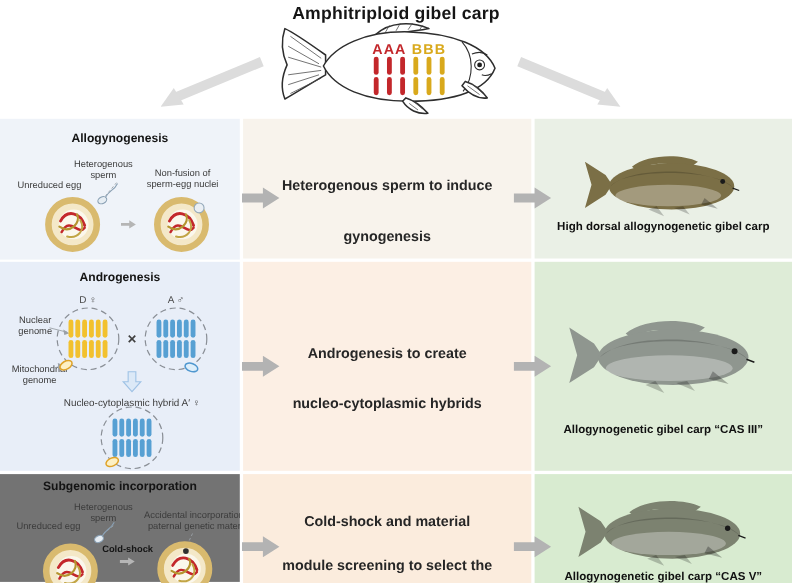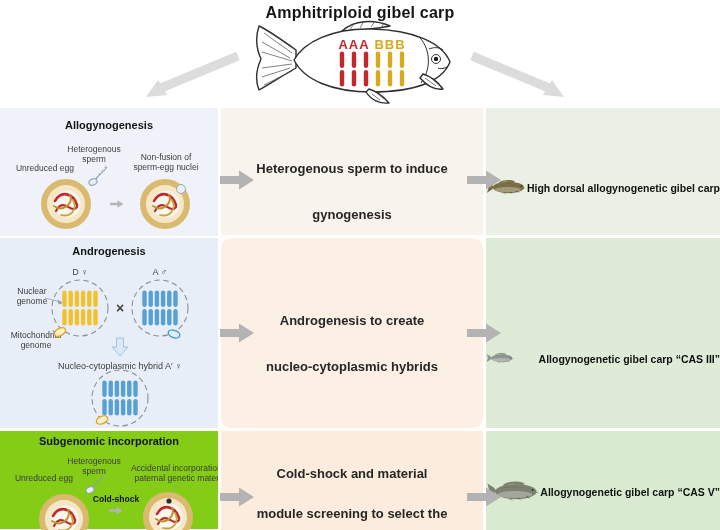--- a/index.html
+++ b/index.html
@@ -4,21 +4,21 @@
 <style>
   html,body{margin:0;padding:0;background:#ffffff;}
   body{width:720px;height:530px;overflow:hidden;font-family:"Liberation Sans",sans-serif;}
   .canvas{position:relative;width:720px;height:530px;background:#ffffff;overflow:hidden;}
   .abs{position:absolute;}
   .figure-title{width:720px;text-align:center;top:4px;left:0;font-size:16px;font-weight:bold;color:#151515;letter-spacing:.2px;}
   .panel{position:absolute;box-sizing:border-box;}
   .desc-panel{display:flex;flex-direction:column;align-items:center;justify-content:flex-start;gap:21px;}
   .desc{font-weight:bold;font-size:13px;color:#262626;text-align:center;line-height:25px;}
   .desc3{line-height:18.5px;}
-  .result-panel{display:flex;flex-direction:row;align-items:center;}
+  .result-panel{display:flex;flex-direction:column;align-items:center;}
   .caption{font-weight:bold;font-size:10.5px;color:#101010;text-align:center;margin-top:2px;white-space:nowrap;}
   svg text{font-family:"Liberation Sans",sans-serif;}
   .pt{font-size:11px;font-weight:bold;fill:#141414;text-anchor:middle;}
   .lb{font-size:8.5px;fill:#3c3c3c;text-anchor:middle;}
   .lbb{font-size:8.5px;font-weight:bold;fill:#141414;text-anchor:middle;}
   .gsym{font-size:9px;fill:#4a4a4a;text-anchor:middle;}
   .cross{font-size:14px;font-weight:bold;fill:#3f3f3f;text-anchor:middle;}
   .chromlabel{font-size:13px;font-weight:bold;text-anchor:middle;letter-spacing:1px;}
   .leader{stroke:#9aa0a6;stroke-width:.8;fill:none;}
   .leader-d{stroke:#9aa0a6;stroke-width:.8;stroke-dasharray:2.5,2;fill:none;}
@@ -218,33 +218,33 @@
             <use href="#def-chrom" x="9.3"></use>
             <use href="#def-chrom" x="15.5"></use>
         </g>
         <g transform="translate(102,182) rotate(-25)">
           <ellipse rx="6" ry="3.6" fill="#fdf0c4" stroke="#dfa32a" stroke-width="1.4"></ellipse>
         </g>
       </g>
     </svg>
   </div>
 
-  <div class="panel desc-panel" style="left: 221px; top: 238px; width: 262px; height: 190px; padding-top: 70px; background: rgb(252, 239, 228); border-radius: 10px;">
+  <div class="panel desc-panel" style="left: 221px; top: 238px; width: 262px; height: 190px; padding-top: 70px; background: rgb(252, 239, 228);">
     <div class="desc">Androgenesis to create</div>
     <div class="desc">nucleo-cytoplasmic hybrids</div>
   </div>
 
   <div class="panel result-panel" style="left: 486px; top: 238px; width: 234px; height: 190px; padding-top: 49px; background: rgb(222, 236, 215); gap: 24px;">
     <svg width="182" height="72" viewBox="0 0 200 80" style="color:#8f968f">
       <use href="#def-fish-photo"></use>
     </svg>
     <div class="caption">Allogynogenetic gibel carp “CAS III”</div>
   </div>
 
-  <div class="panel" style="left: 0px; top: 431px; width: 218px; height: 98px; background: #84cc16;">
+  <div class="panel" style="left: 0px; top: 431px; width: 218px; height: 98px; background: #737373;">
     <svg width="218" height="99" viewBox="0 0 218 99">
       <text class="pt" x="109" y="14">Subgenomic incorporation</text>
       <text class="lb" x="94" y="33">Heterogenous</text>
       <text class="lb" x="94" y="43">sperm</text>
       <text class="lb" x="44" y="50">Unreduced egg</text>
       <text class="lb" x="181" y="40">Accidental incorporation of</text>
       <text class="lb" x="181" y="50">paternal genetic material</text>
       <path class="leader-d" d="M 103,47 L 93,55"></path>
       <path class="leader-d" d="M 175,54 L 169,67"></path>
       <g transform="translate(90,59) rotate(-25)">

